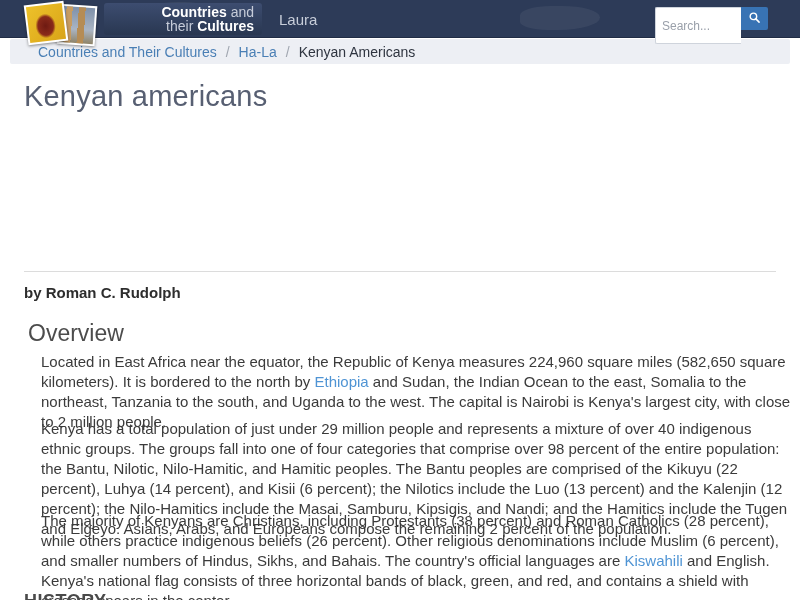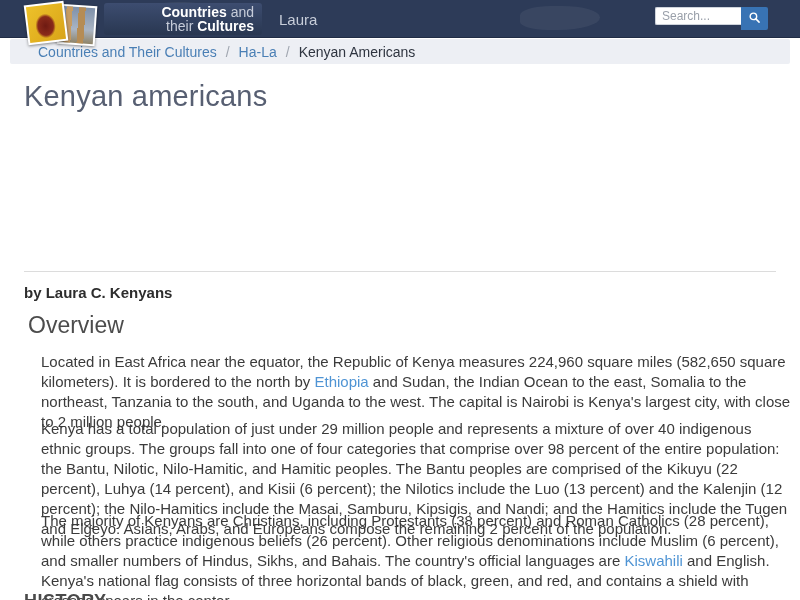--- a/index.html
+++ b/index.html
@@ -30,21 +30,21 @@
   .logo-text { position:absolute; top:3px; left:104px; width:158px; height:32px;
                background:linear-gradient(180deg,#3d4d70 0%,#293751 100%);
                border-radius:3px; padding:2px 8px 0 8px; text-align:right;
                line-height:14px; font-size:14px; color:#c6ccd9; cursor:pointer; }
   .logo-text b { color:#ffffff; }
 
   .forum-link { position:absolute; top:11px; left:231px; margin-left:48px;
                 font-size:15px; color:#c7cdd9; text-decoration:none; }
 
   .searchbar { position:absolute; top:7px; right:32px; height:23px; display:flex; }
-  .search-input { width:86px; height:18px; border:1px solid #cfd4dc; border-right:none;
+  .search-input { width:86px; height:37px; border:1px solid #cfd4dc; border-right:none;
                   border-radius:2px 0 0 2px; padding:0 6px; font-size:12px; color:#444;
                   font-family:"Liberation Sans", sans-serif; outline:none; }
   .search-input::placeholder { color:#9aa0aa; }
   .search-btn { width:27px; height:23px; background:#3873b4; border:none;
                 border-radius:0 2px 2px 0; cursor:pointer;
                 display:flex; align-items:center; justify-content:center; }
 
   
   .breadcrumb { position:absolute; top:39px; left:10px; width:780px; height:25px;
                 background:#edeff4; border-radius:2px; display:flex; align-items:center;
@@ -55,21 +55,21 @@
 
   
   .page-title { position:absolute; top:80px; left:24px; font-size:29px; font-weight:400;
                 color:#575f72; letter-spacing:0.2px; }
   .divider { position:absolute; top:271px; left:24px; width:752px; height:0;
              border-top:1px solid #dcdcdc; }
   .byline { position:absolute; top:284px; left:24px; font-size:15px; font-weight:bold;
             color:#2d2d2d; }
   .section-heading { position:absolute; left:28px; font-size:23px; font-weight:400;
                      color:#4c4c4c; }
-  .overview-heading { top:312px;text-align:center; }
+  .overview-heading { top:320px;text-align:center; }
   .history-heading { top:591px; left:24px; font-size:18px; font-weight:bold; color:#4a4a4a;
                      letter-spacing:0.5px; }
 
   .body-par { position:absolute; left:41px; width:752px; font-size:15px; line-height:20px;
               color:#3b3b3b; }
   .par-1 { top:352px; }
   .par-2 { top:419px; }
   .par-3 { top:511px; }
   .txt-link { color:#4f94d4; text-decoration:none; }
 </style>
@@ -117,21 +117,21 @@
     <span class="crumb-sep">/</span>
     <a href="#" class="crumb-link">Ha-La</a>
     <span class="crumb-sep">/</span>
     <span class="crumb-current">Kenyan Americans</span>
   </nav>
 
   <h1 class="page-title">Kenyan americans</h1>
 
   <div class="divider"></div>
 
-  <p class="byline">by Laura C. Kenyans</p>
+  <p class="byline">by Roman C. Rudolph</p>
 
   <h2 class="section-heading overview-heading">Overview</h2>
 
   <p class="body-par par-1"><span>Located in East Africa near the equator, the Republic of Kenya measures 224,960 square miles (582,650 square kilometers). It is bordered to the north by </span><a href="#" class="txt-link">Ethiopia</a><span> and Sudan, the Indian Ocean to the east, Somalia to the northeast, Tanzania to the south, and Uganda to the west. The capital is Nairobi is Kenya's largest city, with close to 2 million people.</span></p>
   <p class="body-par par-2"><span>Kenya has a total population of just under 29 million people and represents a mixture of over 40 indigenous ethnic groups. The groups fall into one of four categories that comprise over 98 percent of the entire population: the Bantu, Nilotic, Nilo-Hamitic, and Hamitic peoples. The Bantu peoples are comprised of the Kikuyu (22 percent), Luhya (14 percent), and Kisii (6 percent); the Nilotics include the Luo (13 percent) and the Kalenjin (12 percent); the Nilo-Hamitics include the Masai, Samburu, Kipsigis, and Nandi; and the Hamitics include the Tugen and Elgeyo. Asians, Arabs, and Europeans compose the remaining 2 percent of the population.</span></p>
   <p class="body-par par-3"><span>The majority of Kenyans are Christians, including Protestants (38 percent) and Roman Catholics (28 percent), while others practice indigenous beliefs (26 percent). Other religious denominations include Muslim (6 percent), and smaller numbers of Hindus, Sikhs, and Bahais. The country's official languages are </span><a href="#" class="txt-link">Kiswahili</a><span> and English. Kenya's national flag consists of three horizontal bands of black, green, and red, and contains a shield with crossed spears in the center.</span></p>
 
   <h2 class="section-heading history-heading">HISTORY</h2>
 
 </div>

